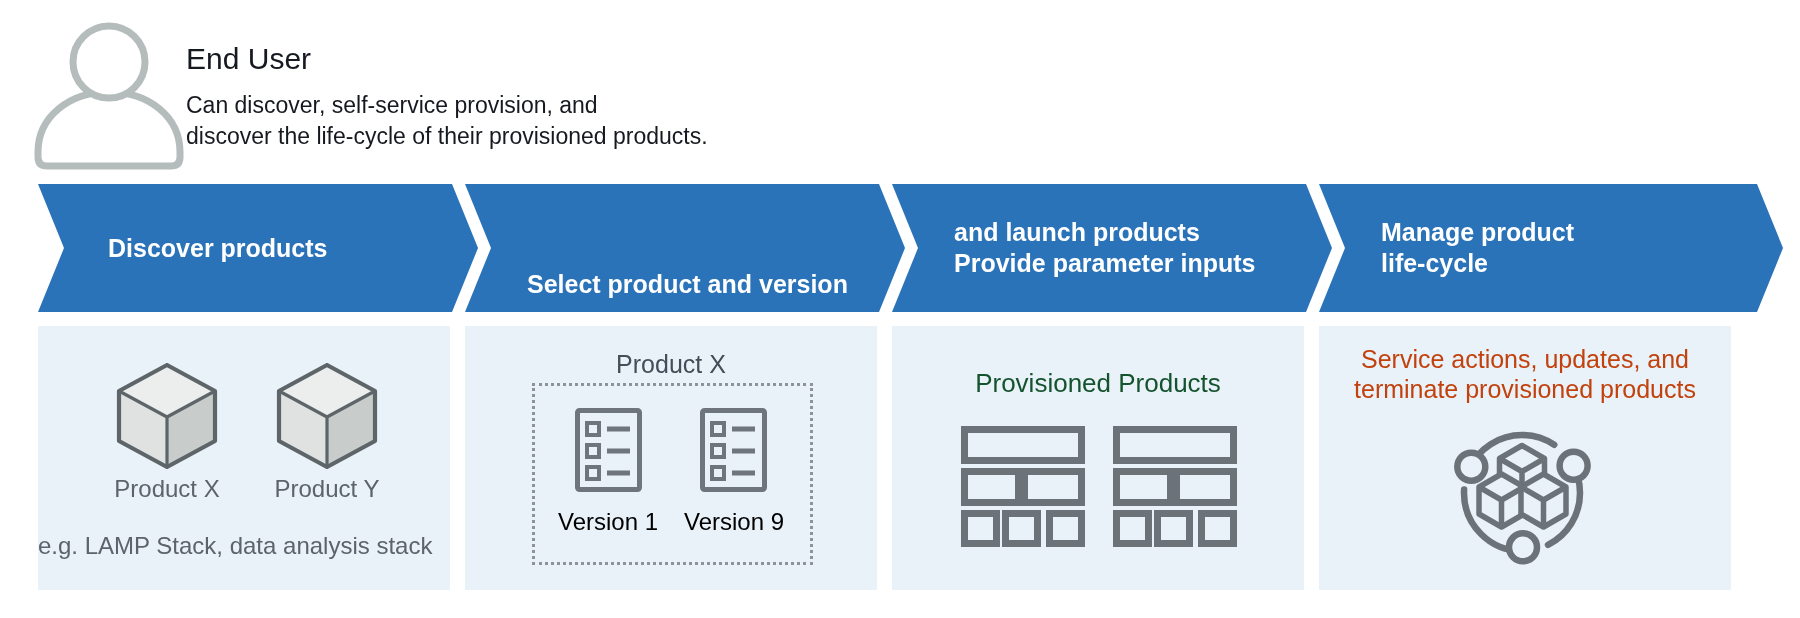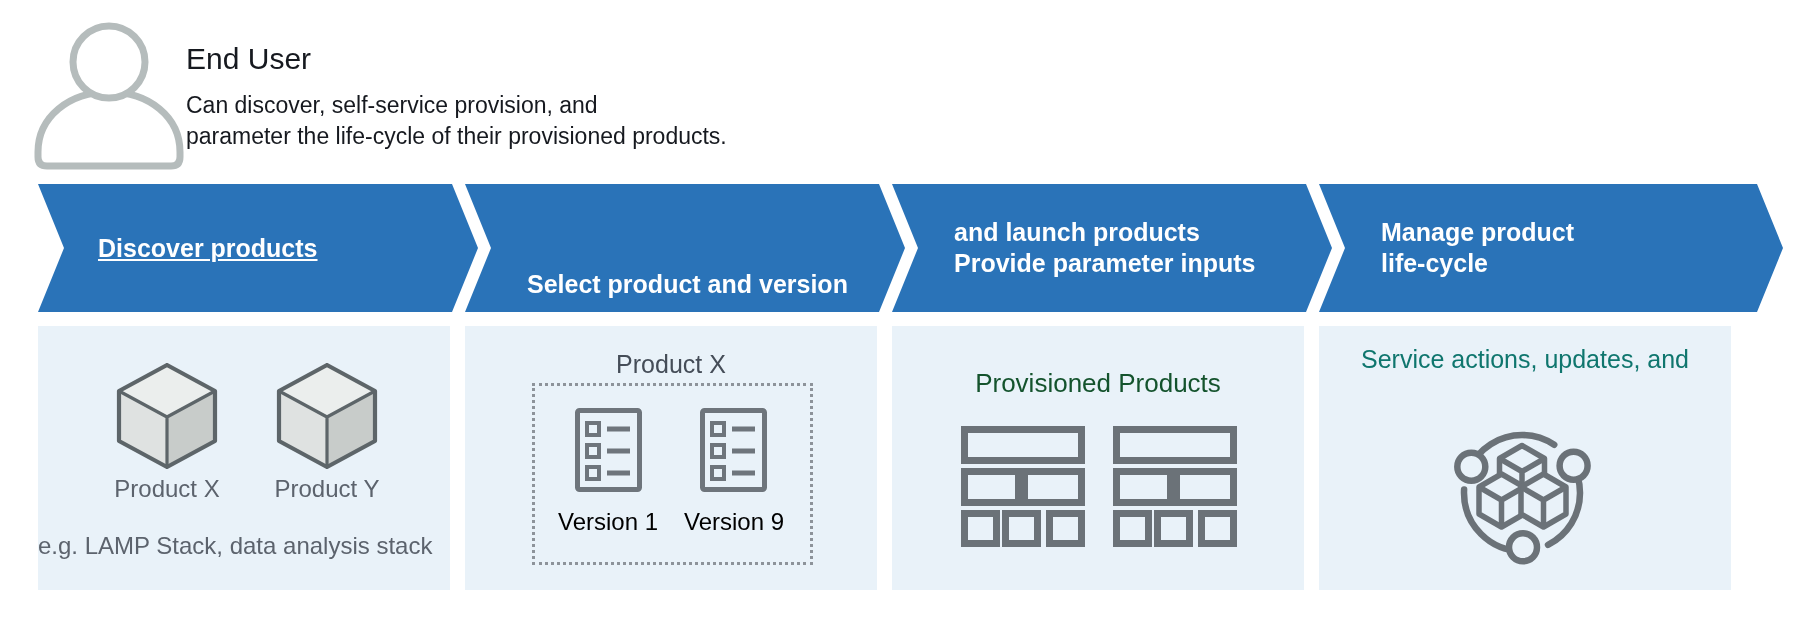--- a/index.html
+++ b/index.html
@@ -36,50 +36,50 @@
   .dotted-box{position:absolute;left:67px;top:57px;width:281px;height:182px;
     border:3px dotted #8d939a;box-sizing:border-box;}
   .list-icon{position:absolute;top:82px;}
   .li1{left:110px;} .li2{left:235px;}
   .ver-label{position:absolute;top:182px;width:120px;text-align:center;
     font-size:24px;color:#000000;}
   .ver-label.v1{left:83px;} .ver-label.v2{left:209px;}
   .stack-icon{position:absolute;top:100px;}
   .sg1{left:69px;} .sg2{left:221px;}
   .manage-text{position:absolute;left:0;top:18px;width:412px;text-align:center;
-    font-size:25px;line-height:30px;color:#0f766e;}
+    font-size:25px;line-height:30px;color:#c2410c;}
   .manage-text span{display:block;}
   .service-icon{position:absolute;left:133px;top:95px;}
 </style>
 </head>
 <body>
 
 <svg class="person-svg" width="175" height="152" viewBox="0 0 175 152">
   <path d="M 25 146 L 149 146 Q 158 146 158 137 L 158 132
            C 158 97 127 72 87 72 C 47 72 16 97 16 132 L 16 137
            Q 16 146 25 146 Z" fill="none" stroke="#b5bcbc" stroke-width="7"></path>
   <circle cx="87" cy="42" r="36" fill="#ffffff" stroke="#b5bcbc" stroke-width="7"></circle>
 </svg>
 
 <div class="header-text">
   <h1 class="header-title">End User</h1>
   <p class="header-desc">
     <span>Can discover, self-service provision, and</span>
-    <span>parameter the life-cycle of their provisioned products.</span>
+    <span>discover the life-cycle of their provisioned products.</span>
   </p>
 </div>
 
 <svg class="arrow-band" width="1800" height="128" viewBox="0 0 1800 128">
   <polygon fill="#2a73b8" points="38,0 452,0 478,64 452,128 38,128 64,64"></polygon>
   <polygon fill="#2a73b8" points="465,0 879,0 905,64 879,128 465,128 491,64"></polygon>
   <polygon fill="#2a73b8" points="892,0 1306,0 1332,64 1306,128 892,128 918,64"></polygon>
   <polygon fill="#2a73b8" points="1319,0 1757,0 1783,64 1757,128 1319,128 1345,64"></polygon>
 </svg>
 
-<div class="step-label" style="left:98px;text-decoration:underline;">
+<div class="step-label" style="left:108px;">
   <div>Discover products</div>
   <div></div>
 </div>
 <div class="step-label" style="left:527px;margin-top:36px;">
   <div>Select product and version</div>
   <div></div>
 </div>
 <div class="step-label" style="left:954px;">
   <div>and launch products</div>
   <div>Provide parameter inputs</div>
@@ -150,20 +150,21 @@
       <rect x="3.5" y="87.5" width="32" height="30"></rect>
       <rect x="44.5" y="87.5" width="32" height="30"></rect>
       <rect x="88.5" y="87.5" width="32" height="30"></rect>
     </g>
   </svg>
 </div>
 
 <div class="panel p4">
   <div class="manage-text">
     <span>Service actions, updates, and</span>
+    <span>terminate provisioned products</span>
   </div>
   <svg class="service-icon" width="140" height="144" viewBox="0 0 140 144">
     <circle cx="70" cy="72" r="58" fill="none" stroke="#6b7278" stroke-width="6.5" stroke-dasharray="100 21.5" stroke-dashoffset="36" stroke-linecap="round"></circle>
 
     <g fill="#e9f2f9" stroke="#6b7278" stroke-width="5.5" stroke-linejoin="round">
       <path d="M70,24.5 L92.5,37.5 L92.5,64.5 L70,77.5 L47.5,64.5 L47.5,37.5 Z"></path>
       <path d="M47.5,37.5 L70,50.5 L92.5,37.5 M70,50.5 L70,77.5" fill="none"></path>
 
       <path d="M49.5,53 L72,66 L72,93 L49.5,106 L27,93 L27,66 Z"></path>
       <path d="M27,66 L49.5,79 L72,66 M49.5,79 L49.5,106" fill="none"></path>

